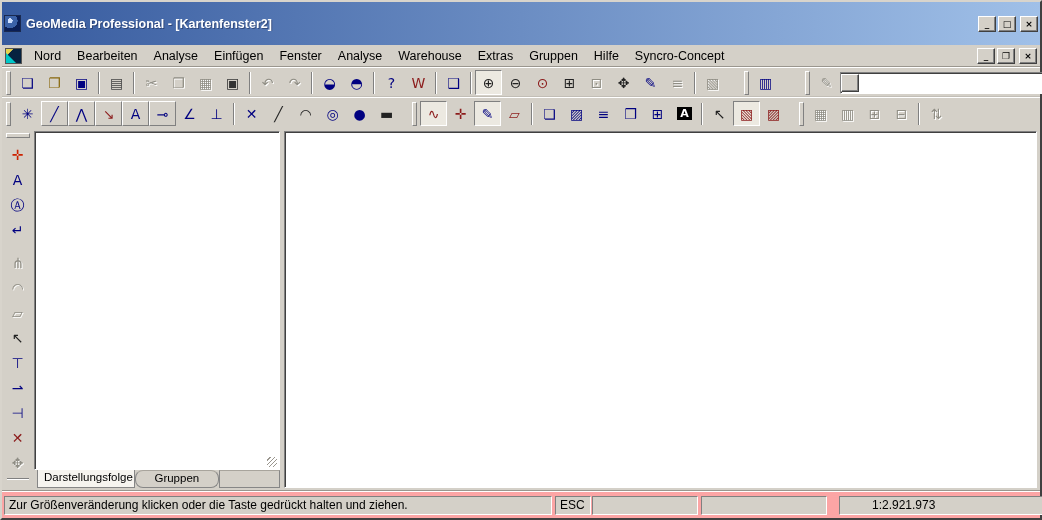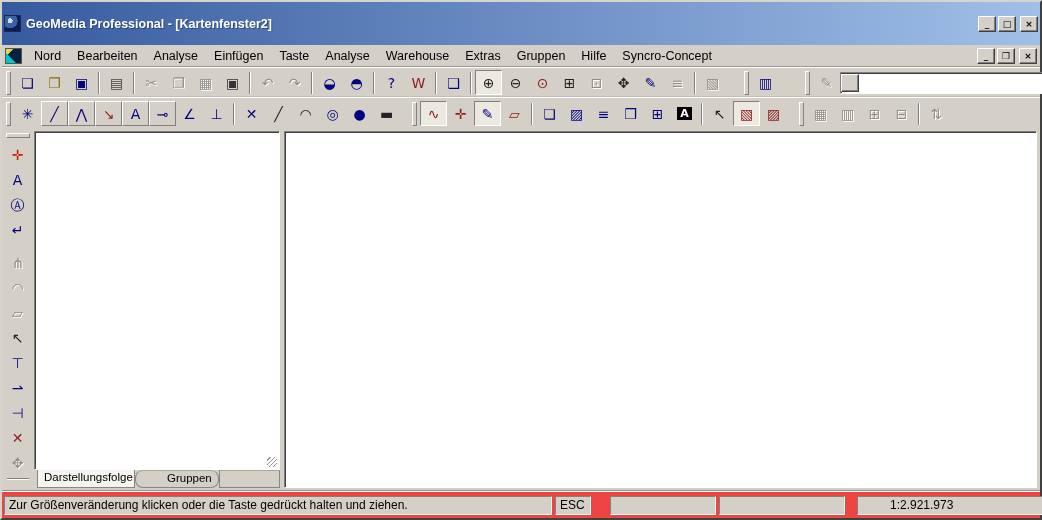--- a/index.html
+++ b/index.html
@@ -64,36 +64,36 @@
   .client{flex:1;display:flex;overflow:hidden;background:#d4d0c8;}
   .left-toolbar{width:31px;flex:none;display:flex;flex-direction:column;align-items:center;padding-top:2px;overflow:hidden;}
   .left-toolbar .tb-btn{width:24px;height:23px;margin:0;}
   .legend-window{width:246px;flex:none;margin:2px 0 2px 1px;display:flex;flex-direction:column;overflow:hidden;}
   .legend-view{flex:1;background:#ffffff;position:relative;
                border:1px solid #808080;border-right-color:#ffffff;border-bottom-color:#ffffff;
                box-shadow:inset 1px 1px 0 #404040;}
   .legend-view::after{content:"";position:absolute;right:2px;bottom:2px;width:10px;height:10px;
                background:repeating-linear-gradient(135deg,rgba(0,0,0,0) 0 2px,#9a968e 2px 3px);}
   .legend-tabs{height:18px;display:flex;align-items:flex-start;padding-left:3px;background:#d4d0c8;}
-  .tab{height:16px;line-height:15px;font-size:11.5px;text-align:right;background:#d4d0c8;color:#000;
+  .tab{height:16px;line-height:15px;font-size:11.5px;text-align:center;background:#d4d0c8;color:#000;
        border:1px solid #868686;border-top-color:#a8a49c;padding:0 6px;white-space:nowrap;overflow:hidden;}
   .tab.active{background:#f6f4ef;border-top:1px solid #f6f4ef;height:17px;margin-top:-1px;}
   .tab.t2{width:74px;border-radius:8px;}
   .tab.t3{width:50px;}
   .map-window{flex:1;margin:2px 3px 2px 4px;background:#ffffff;
               border:1px solid #808080;border-right-color:#ffffff;border-bottom-color:#ffffff;
               box-shadow:inset 1px 1px 0 #404040;}
 
   
-  .statusbar{height:25px;flex:none;display:flex;align-items:center;background:#ef4444;
+  .statusbar{height:25px;flex:none;display:flex;align-items:center;background:#fca5a5;
              box-shadow:inset 0 1px 0 #9a968e,inset 0 2px 0 #ffffff;padding:3px 2px 0 2px;}
   .sb-panel{height:17px;line-height:16px;font-size:12px;color:#000;background:#d4d0c8;padding:0 4px;
             border:1px solid;border-color:#808080 #ffffff #ffffff #808080;white-space:nowrap;overflow:hidden;flex:none;}
   .sb-msg{width:538px;margin-right:3px;}
-  .sb-esc{width:26px;margin-right:19px;}
+  .sb-esc{width:26px;margin-right:1px;}
   .sb-p2{width:96px;margin-right:3px;}
   .sb-p3{width:116px;margin-right:12px;}
   .sb-scale{width:182px;padding-left:32px;}
   .sb-grip{width:14px;height:15px;margin-left:4px;align-self:flex-end;margin-bottom:2px;
            background:repeating-linear-gradient(135deg,rgba(0,0,0,0) 0 2px,#ffffff 2px 3px,#87857e 3px 5px);}
 </style>
 </head>
 <body>
 
 <div class="win">
@@ -114,21 +114,21 @@
       </div>
   </div>
 
   <div class="menubar">
     <div class="doc-icon"></div>
     <div class="menu-items">
         <div class="menu-item">Nord</div>
         <div class="menu-item">Bearbeiten</div>
         <div class="menu-item">Analyse</div>
         <div class="menu-item">Einfügen</div>
-        <div class="menu-item">Taste</div>
+        <div class="menu-item">Fenster</div>
         <div class="menu-item">Analyse</div>
         <div class="menu-item">Warehouse</div>
         <div class="menu-item">Extras</div>
         <div class="menu-item">Gruppen</div>
         <div class="menu-item">Hilfe</div>
         <div class="menu-item">Syncro-Concept</div>
       </div>
     <div class="win-controls">
         <div class="ctrl-btn">
           <span class="gl">_</span>

